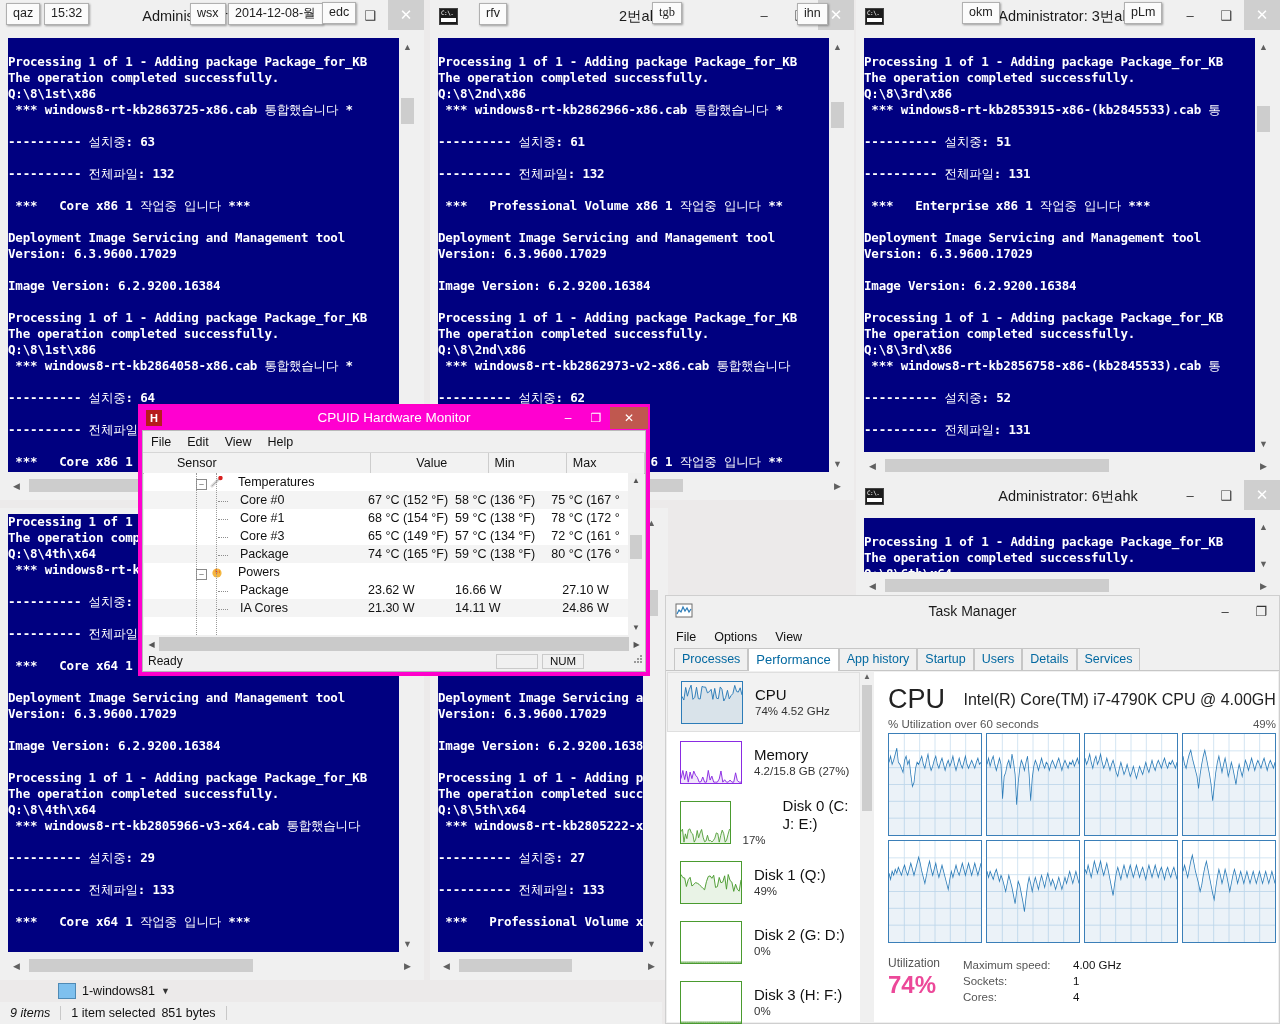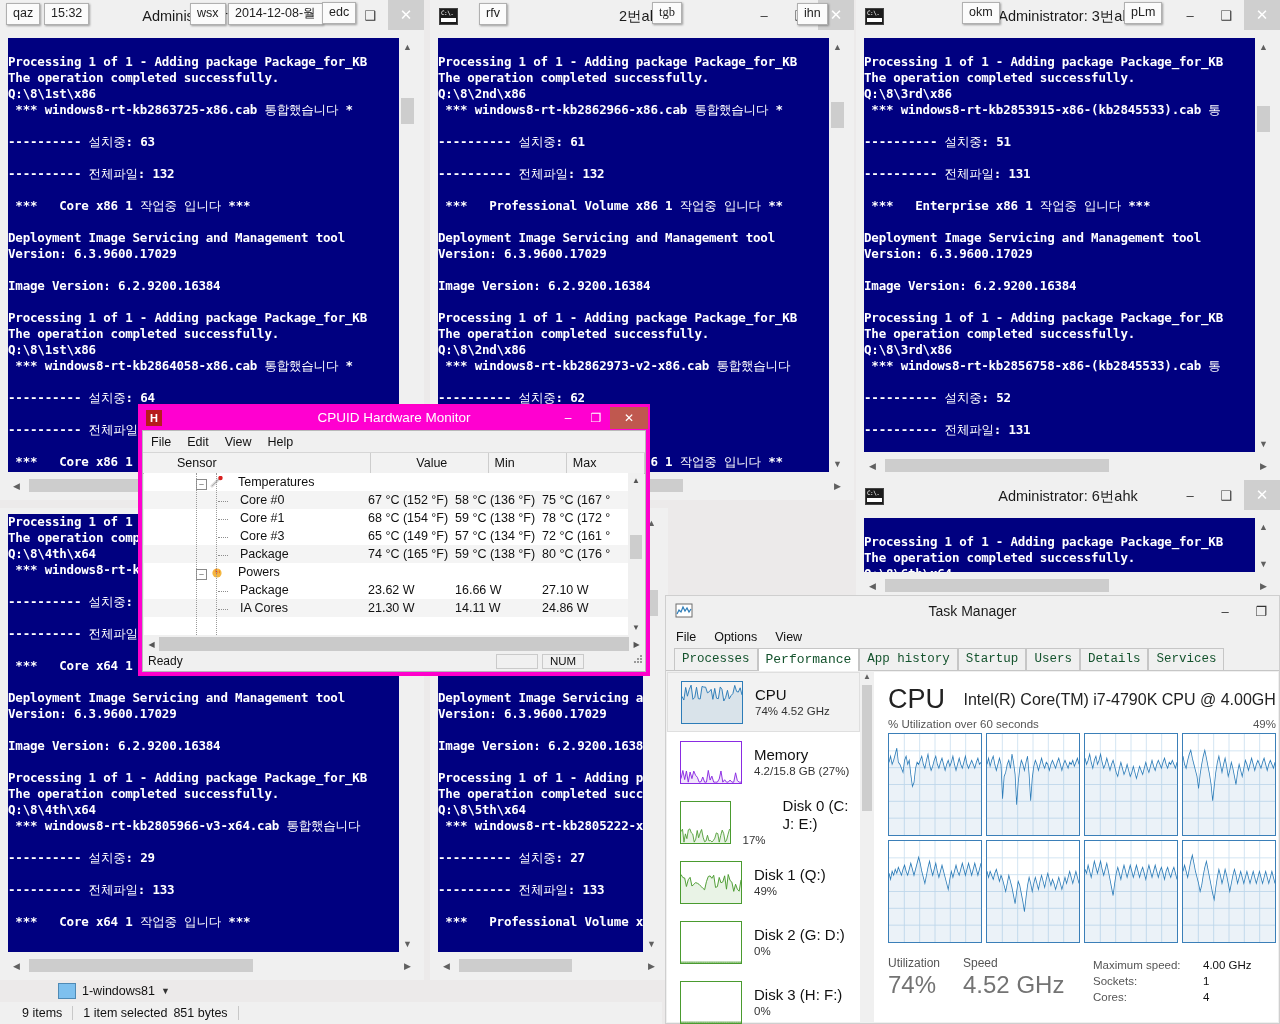--- a/index.html
+++ b/index.html
@@ -65,21 +65,21 @@
   #hwmon .inner{position:absolute;left:2px;right:2px;top:24px;bottom:2px;background:#f0f0f0;
         border:1px solid #b9b9b9;box-sizing:border-box;}
   #hwmon .menu{height:21px;display:flex;align-items:center;gap:16px;padding:0 8px;font-size:12.5px;color:#111;}
   #hwmon .hdr{display:flex;height:20px;border-top:1px solid #d6d6d6;border-bottom:1px solid #b9b9b9;background:#f2f2f2;padding-left:28px;}
   #hwmon .hdr div{font-size:12.5px;color:#111;padding-left:6px;line-height:20px;
         border-right:1px solid #cdcdcd;box-sizing:border-box;}
   #hwmon .list{position:absolute;left:1px;right:1px;top:42px;bottom:36px;background:#fff;overflow:hidden;}
   #hwmon .row{display:flex;height:18px;align-items:center;font-size:12.5px;color:#111;}
   #hwmon .row.alt{background:#f4f4f4;}
   #hwmon .row .c0{width:224px;box-sizing:border-box;}
-  #hwmon .row .c1{width:87px;} #hwmon .row .c2{width:87px;} #hwmon .row .c3{width:87px;}
+  #hwmon .row .c1{width:87px;} #hwmon .row .c2{width:87px;} #hwmon .row .c3{width:87px;text-align:center;}
   #hwmon .grp{padding-left:50px;position:relative;}
   #hwmon .leaf{padding-left:96px;position:relative;}
   #hwmon .boxm{position:absolute;left:52px;top:4px;width:9px;height:9px;border:1px solid #8a8a8a;
         background:#fff;font-size:8px;line-height:8px;text-align:center;color:#333;}
   #hwmon .dots{position:absolute;top:0;bottom:0;width:1px;border-left:1px dotted #9a9a9a;}
   #hwmon .sbv{position:absolute;right:1px;top:42px;bottom:36px;width:16px;background:#f0f0f0;}
   #hwmon .sbh{position:absolute;left:1px;right:1px;bottom:19px;height:16px;background:#f0f0f0;display:flex;align-items:center;}
   #hwmon .status{position:absolute;left:1px;right:1px;bottom:1px;height:18px;background:#f0f0f0;
         display:flex;align-items:center;font-size:12px;color:#111;padding-left:4px;}
   #hwmon .status .pane{border:1px solid #cacaca;height:15px;margin-left:4px;box-sizing:border-box;
@@ -88,42 +88,42 @@
   
   #tmgr{position:absolute;left:665px;top:595px;width:615px;height:429px;background:#f0f0f0;
         border:1px solid #cfcfcf;box-sizing:border-box;}
   #tmgr .tb{height:30px;position:relative;display:flex;align-items:center;}
   #tmgr .tb .ttl{position:absolute;left:0;right:0;text-align:center;font-size:14px;color:#1b1b1b;line-height:30px;}
   #tmgr .tb .btns{margin-left:auto;display:flex;}
   #tmgr .tb .b{width:36px;height:28px;display:flex;align-items:center;justify-content:center;font-size:13px;color:#333;}
   #tmgr .menu{height:22px;display:flex;align-items:center;gap:18px;padding-left:10px;font-size:12.5px;color:#111;}
   #tmgr .tabs{display:flex;align-items:flex-end;height:22px;padding-left:8px;gap:0;
         border-bottom:1px solid #c6c6c6;}
-  #tmgr .tab{font-size:12.5px;padding:3px 7px 3px 7px;border:1px solid #c6c6c6;background:#f0f0f0;color:#14532d;
-        border-bottom:none;line-height:15px;font-family:Liberation Mono, monospace;}
+  #tmgr .tab{font-size:12.5px;padding:3px 7px 3px 7px;border:1px solid #c6c6c6;background:#f0f0f0;color:#0369a1;
+        border-bottom:none;line-height:15px;}
   #tmgr .tab.sel{background:#fff;position:relative;top:1px;padding-bottom:4px;font-size:13px;}
   #tmgr .content{position:absolute;left:1px;right:1px;top:76px;bottom:1px;background:#fff;display:flex;}
   #tmgr .left{width:193px;position:relative;border-right:0;}
   #tmgr .li{display:flex;align-items:center;height:60px;padding-left:13px;gap:12px;}
   #tmgr .li.sel{background:#f2f2f2;border:1px solid #dfdfdf;box-sizing:border-box;}
   #tmgr .thumb{width:62px;height:43px;box-sizing:border-box;position:relative;overflow:hidden;}
   #tmgr .li .txt .t1{font-size:15px;color:#111;line-height:18px;}
   #tmgr .li .txt .t2{font-size:11.5px;color:#333;line-height:15px;}
   #tmgr .lscroll{width:14px;background:#f0f0f0;position:relative;}
   #tmgr .lscroll .up{position:absolute;top:0;left:0;right:0;height:13px;text-align:center;font-size:8px;color:#606060;}
   #tmgr .lscroll .th{position:absolute;left:2px;right:2px;top:13px;height:126px;background:#cdcdcd;}
   #tmgr .right{flex:1;position:relative;padding:10px 0 0 14px;}
   #tmgr h1.cpu{font-size:27px;font-weight:400;color:#222;margin:0;display:inline-block;vertical-align:top;line-height:34px;}
   #tmgr .cpuname{font-size:16px;color:#222;display:inline-block;margin-left:14px;line-height:36px;vertical-align:top;}
   #tmgr .axis{font-size:11.5px;color:#555;display:flex;justify-content:space-between;padding-right:2px;}
   #tmgr .grid{display:grid;grid-template-columns:repeat(4,1fr);gap:4px;margin-top:3px;padding-right:2px;}
   #tmgr .gc{height:101px;border:1px solid #3b7fb8;background:#fff;position:relative;overflow:hidden;}
   #tmgr .stats{display:flex;margin-top:13px;font-size:12px;color:#444;}
   #tmgr .stats .lab{font-size:12px;color:#555;line-height:15px;}
-  #tmgr .stats .val{font-size:24px;color:#737373;line-height:28px;font-weight:400;}
+  #tmgr .stats .val{font-size:24px;color:#ec4899;line-height:28px;font-weight:700;}
   #tmgr .kv{font-size:11.5px;color:#555;line-height:16px;display:flex;}
   #tmgr .kv .k{width:110px;} #tmgr .kv .v{color:#111;}
 
   
   #exp-status{position:absolute;left:0;bottom:0;width:662px;height:22px;background:#f0f0f0;
         display:flex;align-items:center;font-size:12.5px;color:#111;}
   #exp-status .sep{width:1px;height:14px;background:#c8c8c8;margin:0 10px;}
   #exp-tab{position:absolute;left:58px;bottom:22px;width:120px;height:22px;display:flex;align-items:center;gap:6px;
         font-size:12.5px;color:#111;}
   #exp-tab .tico{width:16px;height:14px;background:#7ec0ee;border:1px solid #4f8ab5;}
@@ -611,24 +611,20 @@
               <line x1="0" y1="84.16666666666667" x2="130" y2="84.16666666666667" stroke="#cde0f0" stroke-width="1"></line>
               <path d="M0.0 30.3 L2.2 24.2 L4.4 30.3 L6.6 36.4 L8.8 28.3 L11.0 20.2 L13.2 14.1 L15.4 22.2 L17.6 30.3 L19.8 36.4 L22.0 42.4 L24.2 50.5 L26.4 44.4 L28.6 34.3 L30.8 26.3 L33.1 20.2 L35.3 28.3 L37.5 36.4 L39.7 44.4 L41.9 52.5 L44.1 58.6 L46.3 46.5 L48.5 36.4 L50.7 28.3 L52.9 34.3 L55.1 42.4 L57.3 36.4 L59.5 28.3 L61.7 34.3 L63.9 42.4 L66.1 50.5 L68.3 42.4 L70.5 34.3 L72.7 28.3 L74.9 34.3 L77.1 42.4 L79.3 36.4 L81.5 30.3 L83.7 36.4 L85.9 42.4 L88.1 36.4 L90.3 30.3 L92.5 36.4 L94.7 42.4 L96.9 36.4 L99.2 30.3 L101.4 36.4 L103.6 42.4 L105.8 36.4 L108.0 30.3 L110.2 36.4 L112.4 42.4 L114.6 36.4 L116.8 30.3 L119.0 36.4 L121.2 42.4 L123.4 36.4 L125.6 30.3 L127.8 36.4 L130.0 42.4 L130 101 L0 101 Z" fill="#3b7fb8" opacity="0.10"></path>
               <path d="M0.0 30.3 L2.2 24.2 L4.4 30.3 L6.6 36.4 L8.8 28.3 L11.0 20.2 L13.2 14.1 L15.4 22.2 L17.6 30.3 L19.8 36.4 L22.0 42.4 L24.2 50.5 L26.4 44.4 L28.6 34.3 L30.8 26.3 L33.1 20.2 L35.3 28.3 L37.5 36.4 L39.7 44.4 L41.9 52.5 L44.1 58.6 L46.3 46.5 L48.5 36.4 L50.7 28.3 L52.9 34.3 L55.1 42.4 L57.3 36.4 L59.5 28.3 L61.7 34.3 L63.9 42.4 L66.1 50.5 L68.3 42.4 L70.5 34.3 L72.7 28.3 L74.9 34.3 L77.1 42.4 L79.3 36.4 L81.5 30.3 L83.7 36.4 L85.9 42.4 L88.1 36.4 L90.3 30.3 L92.5 36.4 L94.7 42.4 L96.9 36.4 L99.2 30.3 L101.4 36.4 L103.6 42.4 L105.8 36.4 L108.0 30.3 L110.2 36.4 L112.4 42.4 L114.6 36.4 L116.8 30.3 L119.0 36.4 L121.2 42.4 L123.4 36.4 L125.6 30.3 L127.8 36.4 L130.0 42.4" fill="none" stroke="#2c7cb8" stroke-width="1.1"></path>
             </svg></div>
         </div>
       <div class="stats">
         <div style="width:75px;">
           <div class="lab">Utilization</div>
           <div class="val">74%</div>
         </div>
-        <div style="width:130px;">
-          <div class="lab">Speed</div>
-          <div class="val">4.52 GHz</div>
-        </div>
         <div style="padding-top:1px;">
           <div class="kv">
             <span class="k">Maximum speed:</span>
             <span class="v">4.00 GHz</span>
           </div>
           <div class="kv">
             <span class="k">Sockets:</span>
             <span class="v">1</span>
           </div>
           <div class="kv">
@@ -640,21 +636,21 @@
     </div>
   </div>
 </div>
 
 <div id="exp-tab">
   <span class="tico"></span>
   <span>1-windows81</span>
   <span style="font-size:9px;color:#333;">▼</span>
 </div>
 <div id="exp-status">
-  <span style="margin-left:22px;">9 items</span>
+  <span style="margin-left:10px;font-style:italic;">9 items</span>
   <span class="sep"></span>
   <span>1 item selected</span>
   <span style="width:6px;"></span>
   <span>851 bytes</span>
   <span class="sep"></span>
 </div>
 
 <div id="chips-root">
     <div class="chip" style="left: 6px; top: 3px;">qaz</div>
     <div class="chip" style="left: 44px; top: 3px;">15:32</div>

